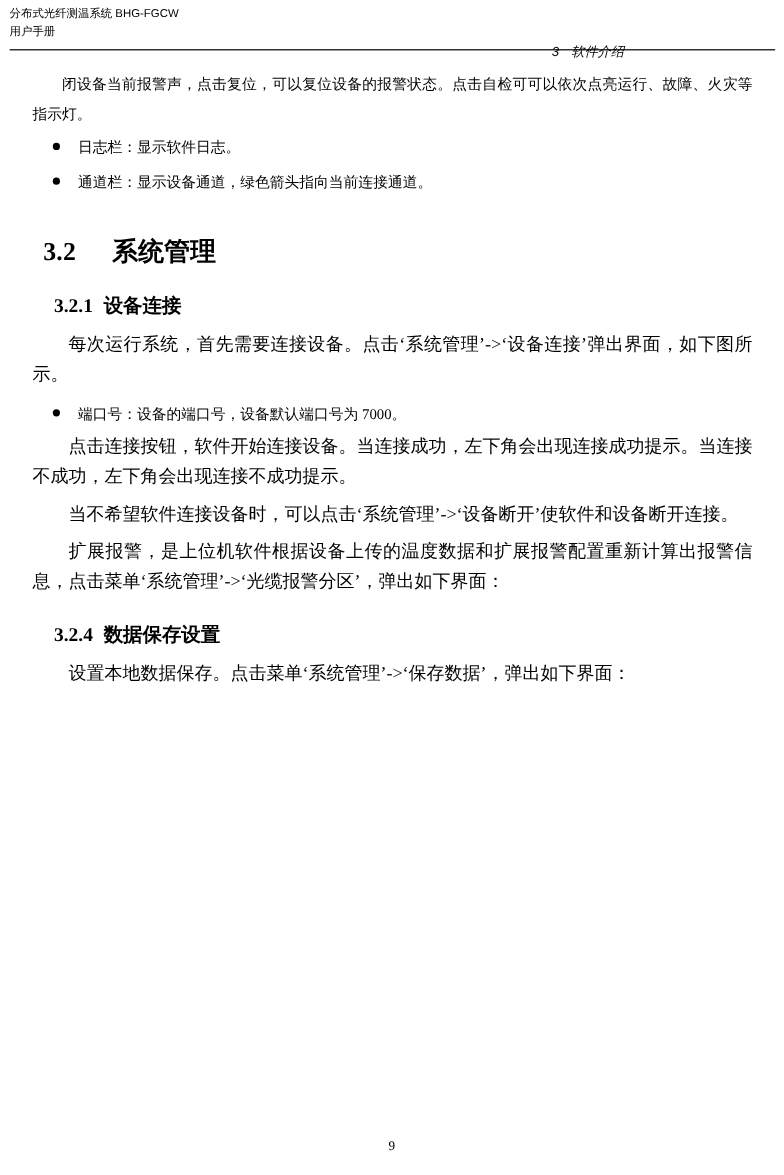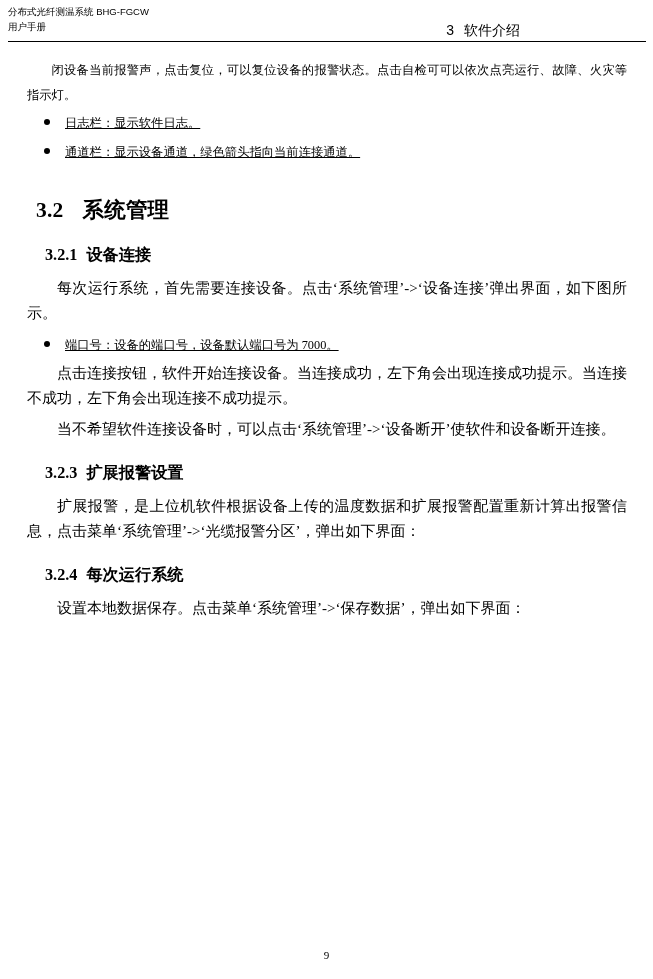--- a/index.html
+++ b/index.html
@@ -39,25 +39,26 @@
     font-family: "Liberation Sans", sans-serif;
     font-size: 9.5px;
     line-height: 15px;
     color: #000;
   }
   .header-left .line1 { display: block; }
   .header-left .line2 { display: block; }
   .header-right {
     position: absolute;
     right: 27px;
-    top: 22px;
+    top: 36px;
     font-family: "Liberation Sans", sans-serif;
-    font-size: 14px;
+    font-size: 11px;
     color: #000;
     white-space: nowrap;
+    font-style: italic;
   }
   .header-right .sec-num { margin-right: 10px; }
   .header-rule {
     position: absolute;
     left: 8px;
     top: 41px;
     width: 638px;
     height: 0;
     border-top: 1px solid #000;
   }
@@ -89,40 +90,39 @@
     list-style: none;
     margin: 2px 0 2px 0;
     padding: 0;
   }
   ul.bullets li {
     position: relative;
     padding-left: 38px;
     font-size: 12.3px;
     line-height: 26px;
     margin: 0 0 3px 0;
-    text-decoration: underline;
   }
   ul.bullets li .dot {
     position: absolute;
     left: 17px;
     top: 9px;
     width: 6px;
     height: 6px;
     background: #000;
     border-radius: 50%;
   }
 
   h2.h2 {
     font-size: 21.5px;
     font-weight: bold;
     margin: 30px 0 18px 0;
     padding-left: 9px;
     letter-spacing: 0.2px;
   }
-  h2.h2 .num { margin-right: 19px; }
+  h2.h2 .num { margin-right: 30px; }
 
   h3.h3 {
     font-size: 16.2px;
     font-weight: bold;
     margin: 20px 0 10px 0;
     padding-left: 18px;
   }
   h3.h3 .num { margin-right: 9px; }
 
   .block { margin-bottom: 2px; }
@@ -186,29 +186,26 @@
         </li>
       </ul>
       <p class="body-text">点击连接按钮，软件开始连接设备。当连接成功，左下角会出现连接成功提示。当连接不成功，左下角会出现连接不成功提示。</p>
     </div>
 
     <div class="block">
       <p class="body-text">当不希望软件连接设备时，可以点击‘系统管理’-&gt;‘设备断开’使软件和设备断开连接。</p>
     </div>
 
     <div class="block">
+      <p class="body-text">扩展报警，是上位机软件根据设备上传的温度数据和扩展报警配置重新计算出报警信息，点击菜单‘系统管理’-&gt;‘光缆报警分区’，弹出如下界面：</p>
+    </div>
+
+    <div class="block">
       <h3 class="h3">
-        <span class="num">3.2.3</span><span>扩展报警设置</span>
-      </h3>
-      <p class="body-text">扩展报警，是上位机软件根据设备上传的温度数据和扩展报警配置重新计算出报警信息，点击菜单‘系统管理’-&gt;‘光缆报警分区’，弹出如下界面：</p>
-    </div>
-
-    <div class="block">
-      <h3 class="h3">
-        <span class="num">3.2.4</span><span>每次运行系统</span>
+        <span class="num">3.2.4</span><span>数据保存设置</span>
       </h3>
       <p class="body-text">设置本地数据保存。点击菜单‘系统管理’-&gt;‘保存数据’，弹出如下界面：</p>
     </div>
 
   </div>
 
   <div class="footer">
     <span>9</span>
   </div>
 

